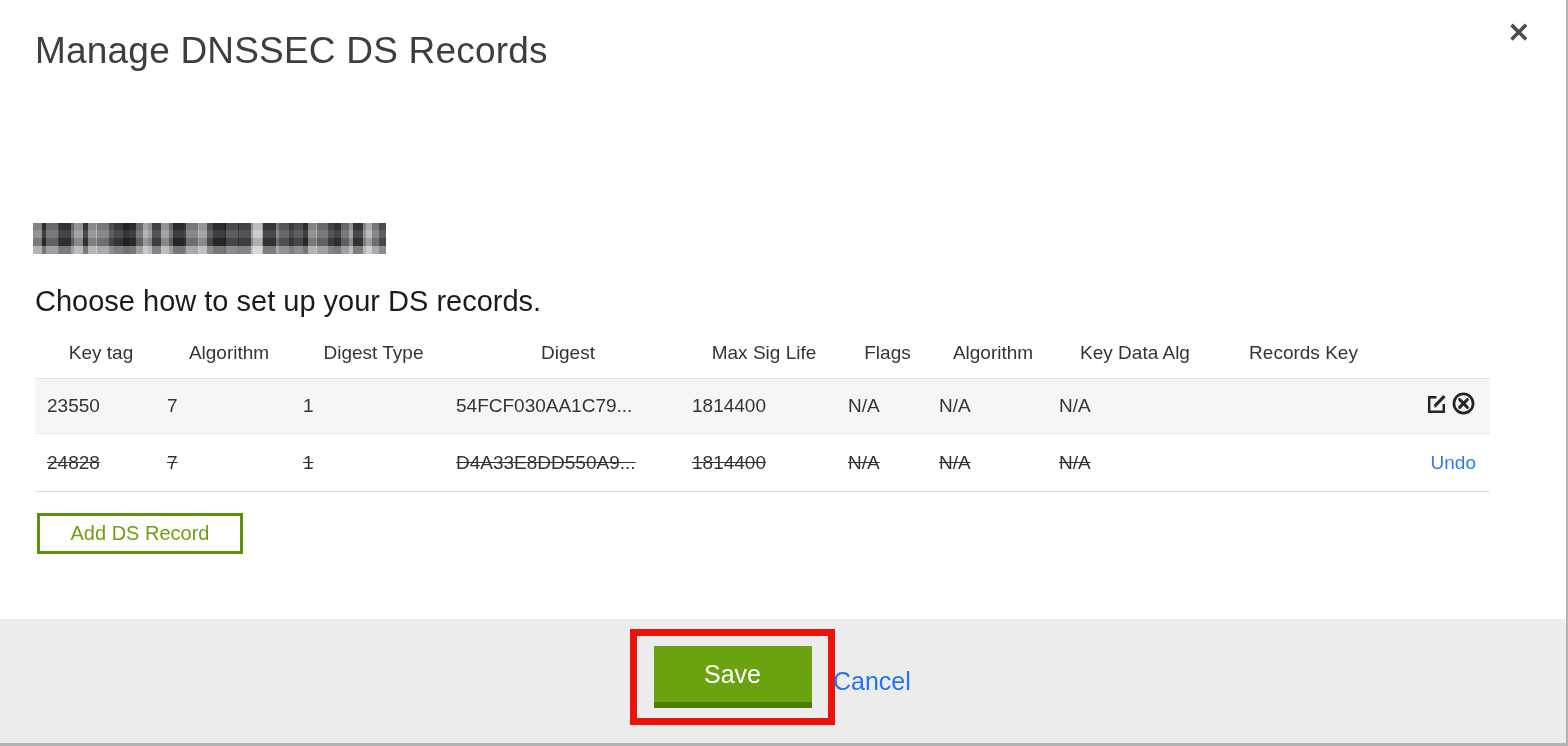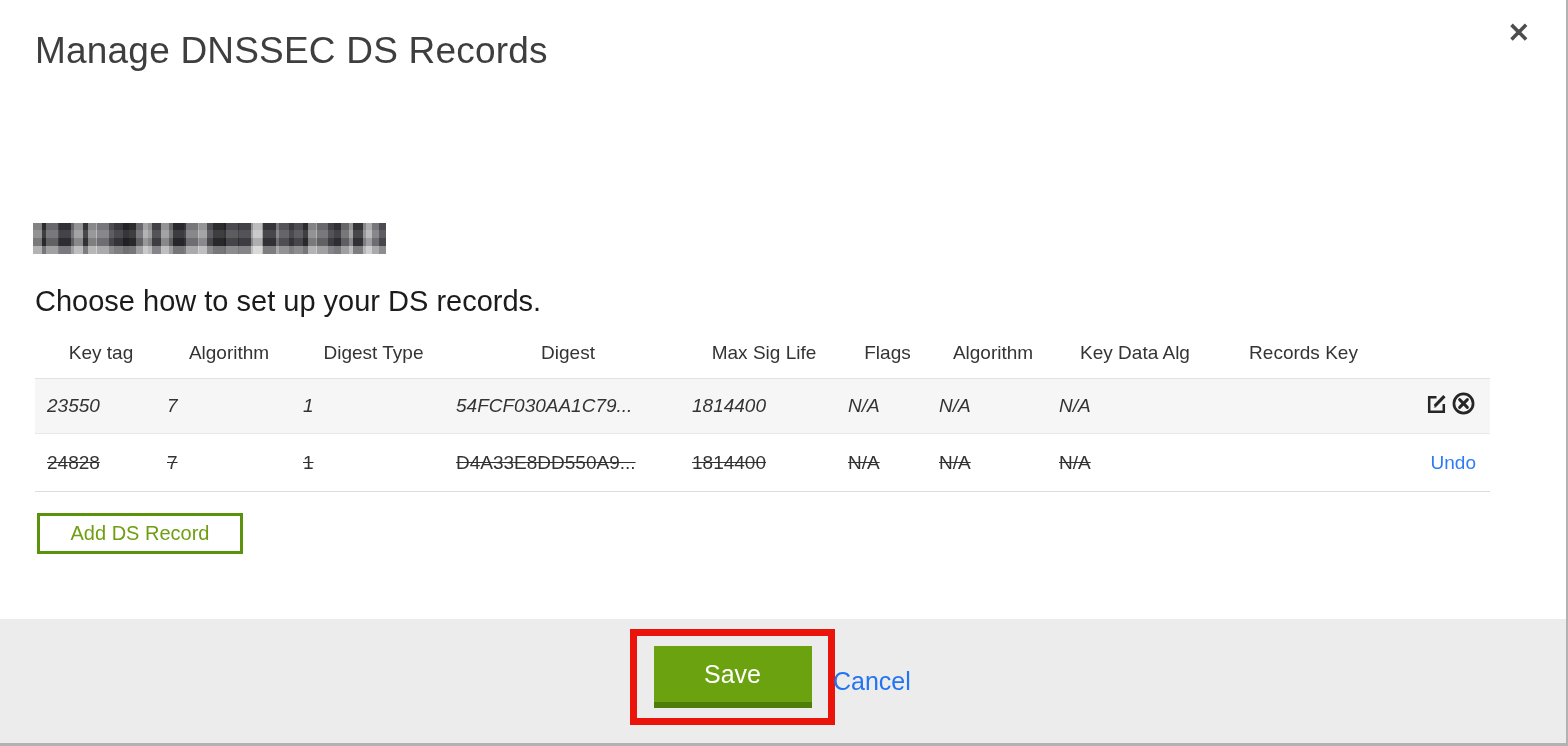--- a/index.html
+++ b/index.html
@@ -45,21 +45,21 @@
   .ds-table th {
     text-align:center; font-weight:400; font-size:19px; color:#343434;
     padding:12px 0 14px 12px; height:46px; vertical-align:middle;
     border-bottom:1px solid #e2e2e2; white-space:nowrap;
   }
   .ds-table td {
     font-size:19px; color:#333333;
     padding:0 0 0 12px; vertical-align:middle; white-space:nowrap;
     overflow:hidden;
   }
-  tr.ds-row-normal { background:#f6f6f6; height:55px; border-bottom:1px solid #e9e9e9;font-style:italic; }
+  tr.ds-row-normal { background:#f6f6f6; height:55px; border-bottom:1px solid #e9e9e9; }
   tr.ds-row-deleted { background:#ffffff; height:58px; border-bottom:1px solid #dddddd; }
   tr.ds-row-deleted td.strike { text-decoration:line-through; }
   td.actions-cell { text-align:right; padding-right:14px; }
   .row-icons { display:inline-flex; align-items:center; gap:2px; }
   .icon-btn { cursor:pointer; display:inline-block; line-height:0; }
   .undo-link { color:#2e7bf6; font-size:19px; text-decoration:none; cursor:pointer;margin-top:43px; }
   
   .add-btn {
     position:absolute; left:37px; top:513px;
     width:206px; height:41px;

